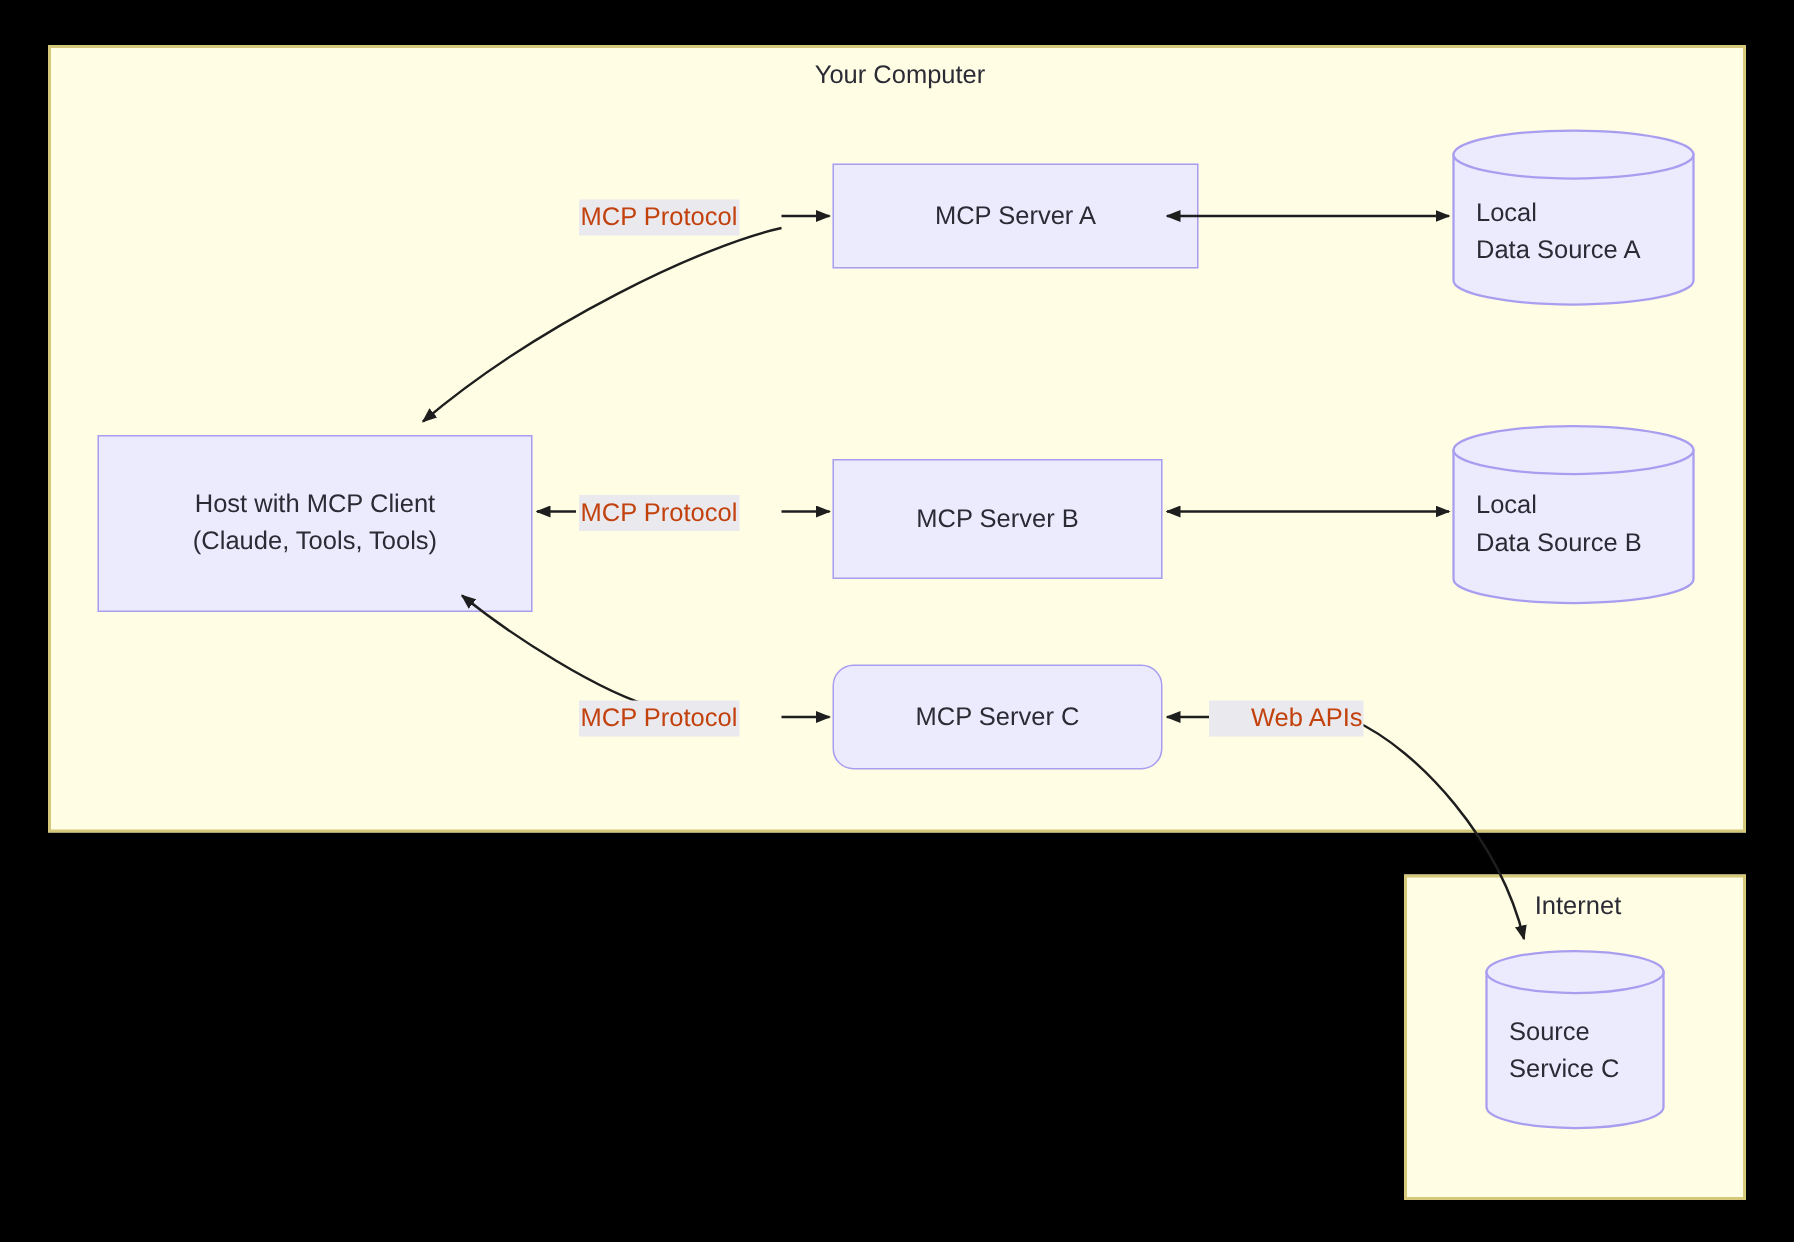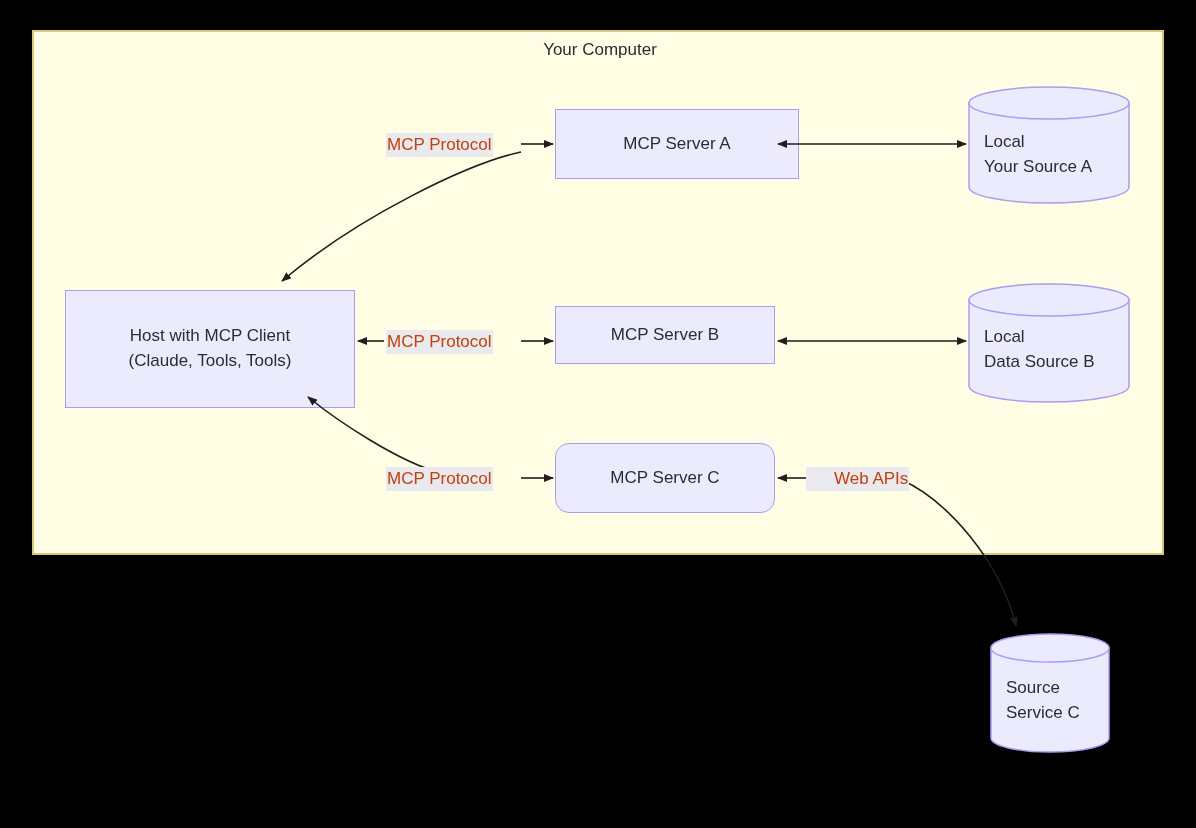--- a/index.html
+++ b/index.html
@@ -47,21 +47,21 @@
     justify-content: center;
     flex-direction: column;
     font-size: 17px;
     color: #2b2b35;
     line-height: 1.45;
     text-align: center;
     white-space: nowrap;
   }
   #node-host     { left: 65px;  top: 290px; width: 290px; height: 118px; }
   #node-server-a { left: 555px; top: 109px; width: 244px; height: 70px; }
-  #node-server-b { left: 555px; top: 306px; width: 220px; height: 58px; }
+  #node-server-b { left: 555px; top: 306px; width: 220px; height: 80px; }
   #node-server-c { left: 555px; top: 443px; width: 220px; height: 70px; border-radius: 14px; }
 
   
   .cyl {
     position: absolute;
   }
   .cyl svg { position: absolute; left: 0; top: 0; overflow: visible; }
   .cyl-label {
     position: absolute;
     left: 0;
@@ -111,20 +111,23 @@
 </style>
 </head>
 <body>
 
 <div id="canvas">
 
   <div class="zone" id="zone-computer">
     <div class="zone-title" id="title-computer">Your Computer</div>
   </div>
 
+  <div class="zone" id="zone-internet">
+    <div class="zone-title" id="title-internet">Internet</div>
+  </div>
 
   <div class="node-box" id="node-host">
     <span>Host with MCP Client</span>
     <span>(Claude, Tools, Tools)</span>
   </div>
 
   <div class="node-box" id="node-server-a">
     <span>MCP Server A</span>
   </div>
 
@@ -136,21 +139,21 @@
     <span>MCP Server C</span>
   </div>
 
   <div class="cyl" id="cyl-ds-a">
     <svg width="162" height="118" viewBox="0 0 162 118">
       <path d="M1,17 L1,101 A80,16 0 0 0 161,101 L161,17 Z" fill="#ECEBFE" stroke="#A99DF0" stroke-width="1.5"></path>
       <ellipse cx="81" cy="17" rx="80" ry="16" fill="#ECEBFE" stroke="#A99DF0" stroke-width="1.5"></ellipse>
     </svg>
     <div class="cyl-label">
       <div>Local</div>
-      <div>Your Source A</div>
+      <div>Data Source A</div>
     </div>
   </div>
 
   <div class="cyl" id="cyl-ds-b">
     <svg width="162" height="120" viewBox="0 0 162 120">
       <path d="M1,17 L1,103 A80,16 0 0 0 161,103 L161,17 Z" fill="#ECEBFE" stroke="#A99DF0" stroke-width="1.5"></path>
       <ellipse cx="81" cy="17" rx="80" ry="16" fill="#ECEBFE" stroke="#A99DF0" stroke-width="1.5"></ellipse>
     </svg>
     <div class="cyl-label">
       <div>Local</div>

